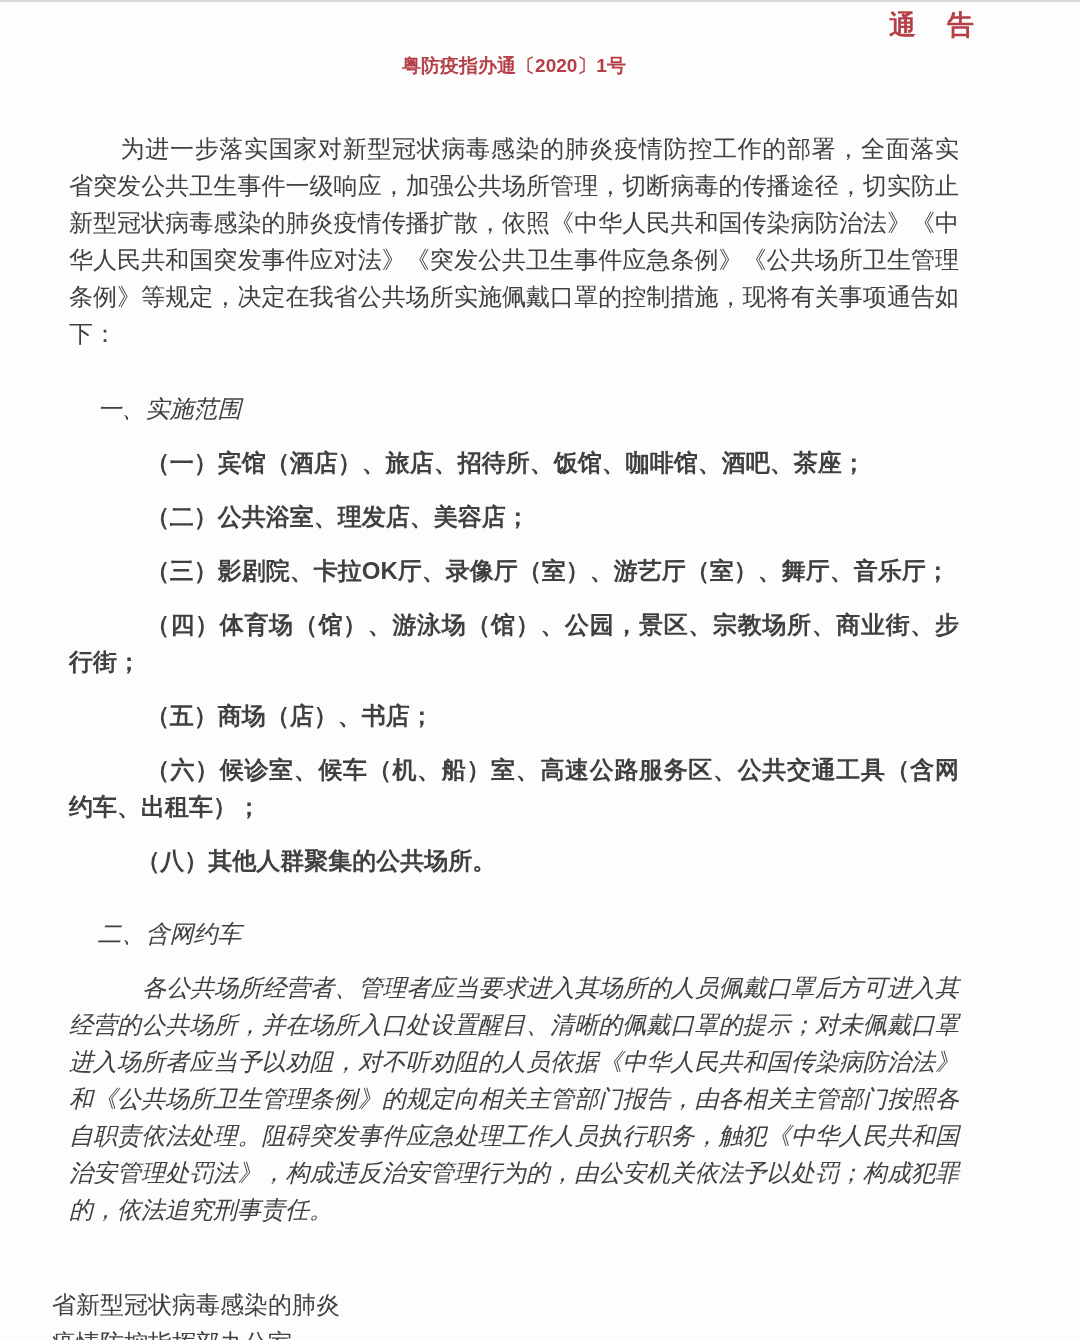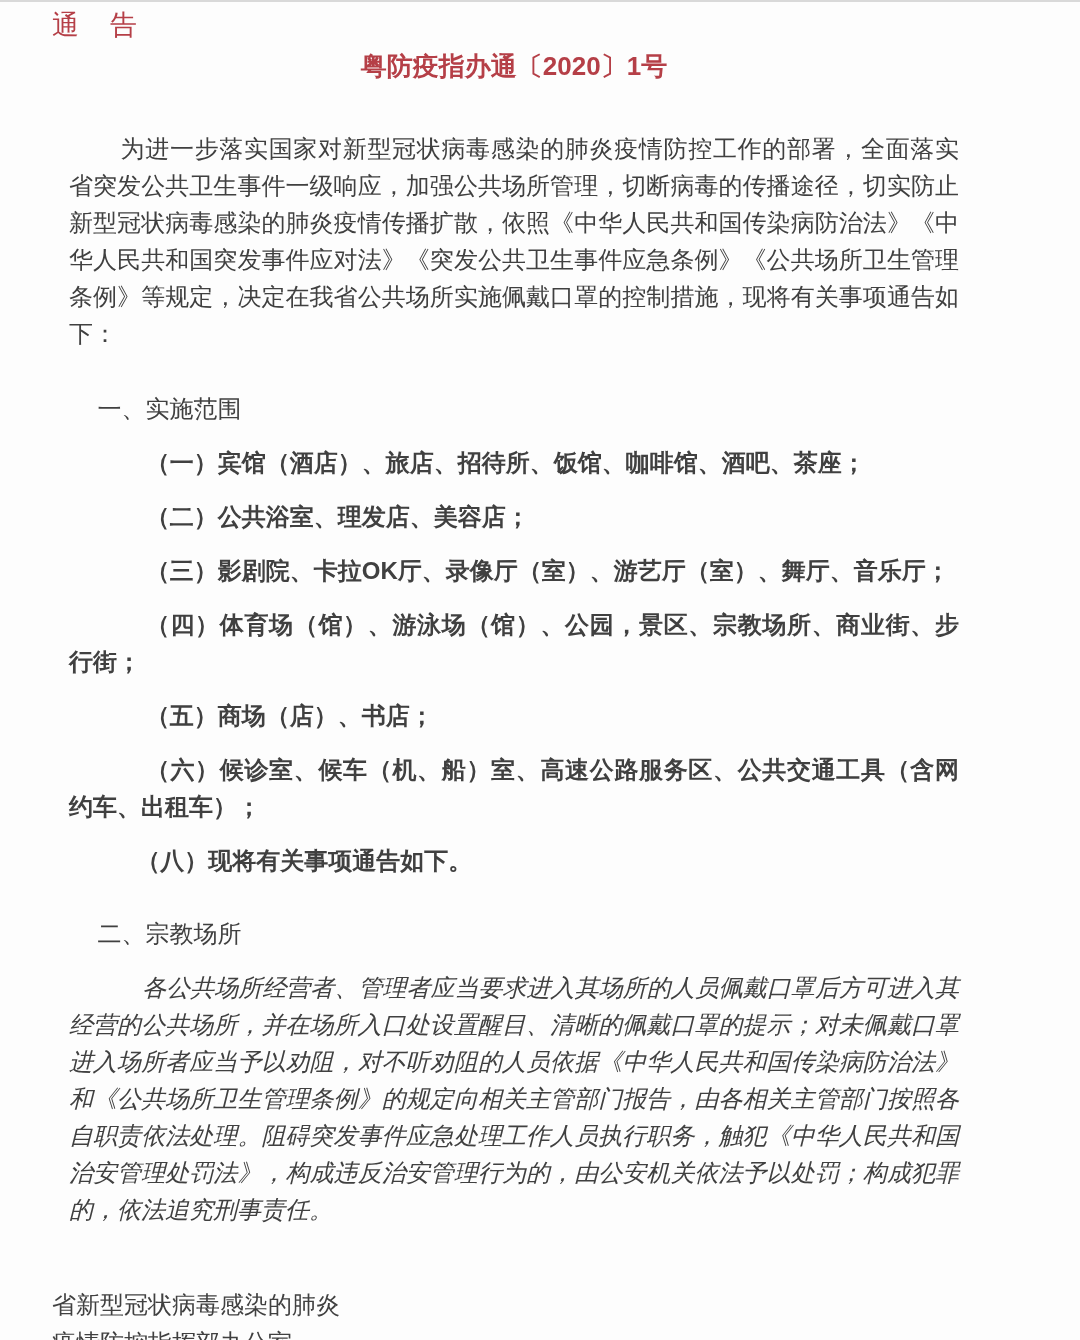--- a/index.html
+++ b/index.html
@@ -15,31 +15,31 @@
     margin: 0 auto;
     background: var(--bg, #fdfdfd);
     border-top: 2px solid var(--rule, #d9d9d9);
     padding: 8px 104px 0 52px;
     overflow: hidden;
     font-family: "Liberation Sans", "DejaVu Sans", sans-serif;
     color: var(--ink, #404040);
   }
   .doc-title {
     margin: 0;
-    text-align: left;
+    text-align: right;
     font-size: 27px;
-    font-weight: normal;
+    font-weight: bold;
     line-height: 30px;
     letter-spacing: 2px;
     color: var(--accent, #b53f47);
   }
   .doc-number {
     margin: 12px 0 0 0;
     text-align: center;
-    font-size: 26px;
+    font-size: 19px;
     font-weight: bold;
     line-height: 28px;
     color: var(--accent, #b53f47);
   }
   .para {
     margin: 17px;
     font-size: 24px;
     line-height: 37px;
     text-align: justify;
     text-justify: inter-ideograph;
@@ -47,20 +47,21 @@
   }
   .intro {
     margin-top: 50px;
     text-indent: 2.15em;
   }
   .section-heading {
     margin: 38px 0 0 0;
     font-size: 24px;
     line-height: 37px;
     text-indent: 1.9em;
+    font-style: italic;
   }
   .section-heading.second {
     margin-top: 36px;
   }
   .item {
     text-indent: 3.2em;
     font-weight: bold;
   }
   .item.last {
     text-indent: 2.8em;
@@ -94,23 +95,23 @@
   <p class="para intro">为进一步落实国家对新型冠状病毒感染的肺炎疫情防控工作的部署，全面落实省突发公共卫生事件一级响应，加强公共场所管理，切断病毒的传播途径，切实防止新型冠状病毒感染的肺炎疫情传播扩散，依照《中华人民共和国传染病防治法》《中华人民共和国突发事件应对法》《突发公共卫生事件应急条例》《公共场所卫生管理条例》等规定，决定在我省公共场所实施佩戴口罩的控制措施，现将有关事项通告如下：</p>
 
   <p class="para section-heading">一、实施范围</p>
 
   <p class="para item">（一）宾馆（酒店）、旅店、招待所、饭馆、咖啡馆、酒吧、茶座；</p>
   <p class="para item">（二）公共浴室、理发店、美容店；</p>
   <p class="para item">（三）影剧院、卡拉OK厅、录像厅（室）、游艺厅（室）、舞厅、音乐厅；</p>
   <p class="para item">（四）体育场（馆）、游泳场（馆）、公园，景区、宗教场所、商业街、步行街；</p>
   <p class="para item">（五）商场（店）、书店；</p>
   <p class="para item">（六）候诊室、候车（机、船）室、高速公路服务区、公共交通工具（含网约车、出租车）；</p>
-  <p class="para item last">（八）现将有关事项通告如下。</p>
+  <p class="para item last">（八）其他人群聚集的公共场所。</p>
 
-  <p class="para section-heading second">二、宗教场所</p>
+  <p class="para section-heading second">二、含网约车</p>
 
   <p class="para req">各公共场所经营者、管理者应当要求进入其场所的人员佩戴口罩后方可进入其经营的公共场所，并在场所入口处设置醒目、清晰的佩戴口罩的提示；对未佩戴口罩进入场所者应当予以劝阻，对不听劝阻的人员依据《中华人民共和国传染病防治法》和《公共场所卫生管理条例》的规定向相关主管部门报告，由各相关主管部门按照各自职责依法处理。阻碍突发事件应急处理工作人员执行职务，触犯《中华人民共和国治安管理处罚法》，构成违反治安管理行为的，由公安机关依法予以处罚；构成犯罪的，依法追究刑事责任。</p>
 
 
   <div class="signature">
     <p>省新型冠状病毒感染的肺炎</p>
     <p>疫情防控指挥部办公室</p>
     <p>2020年1月26日</p>
   </div>
 

